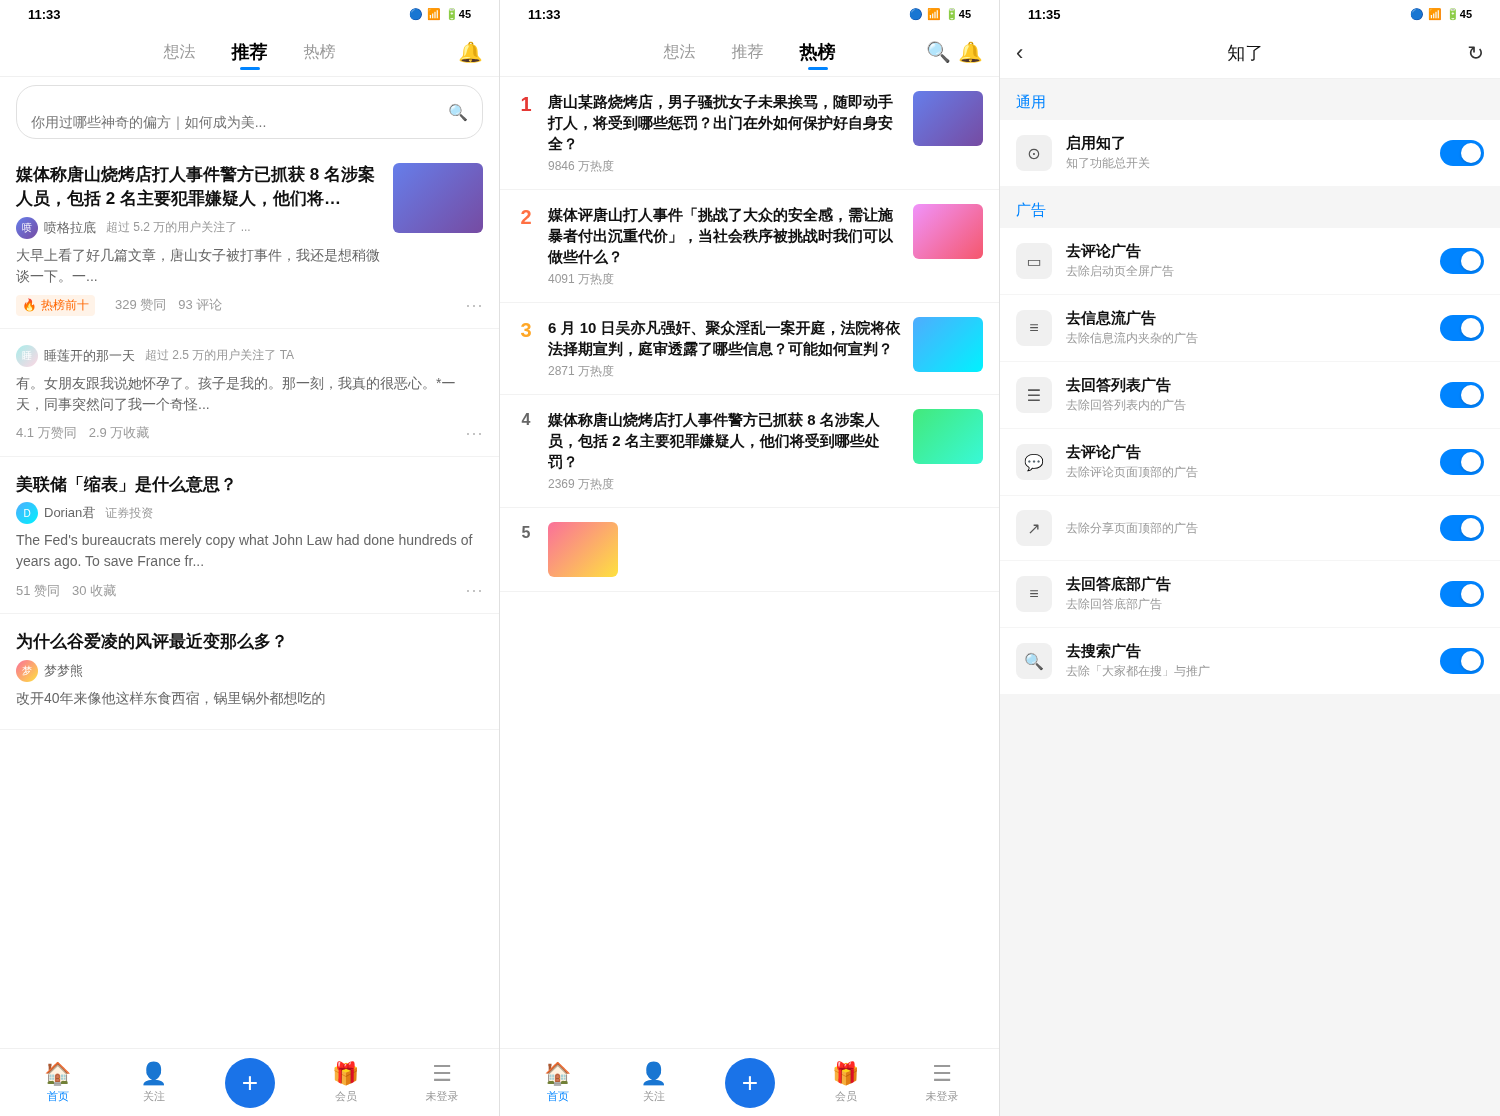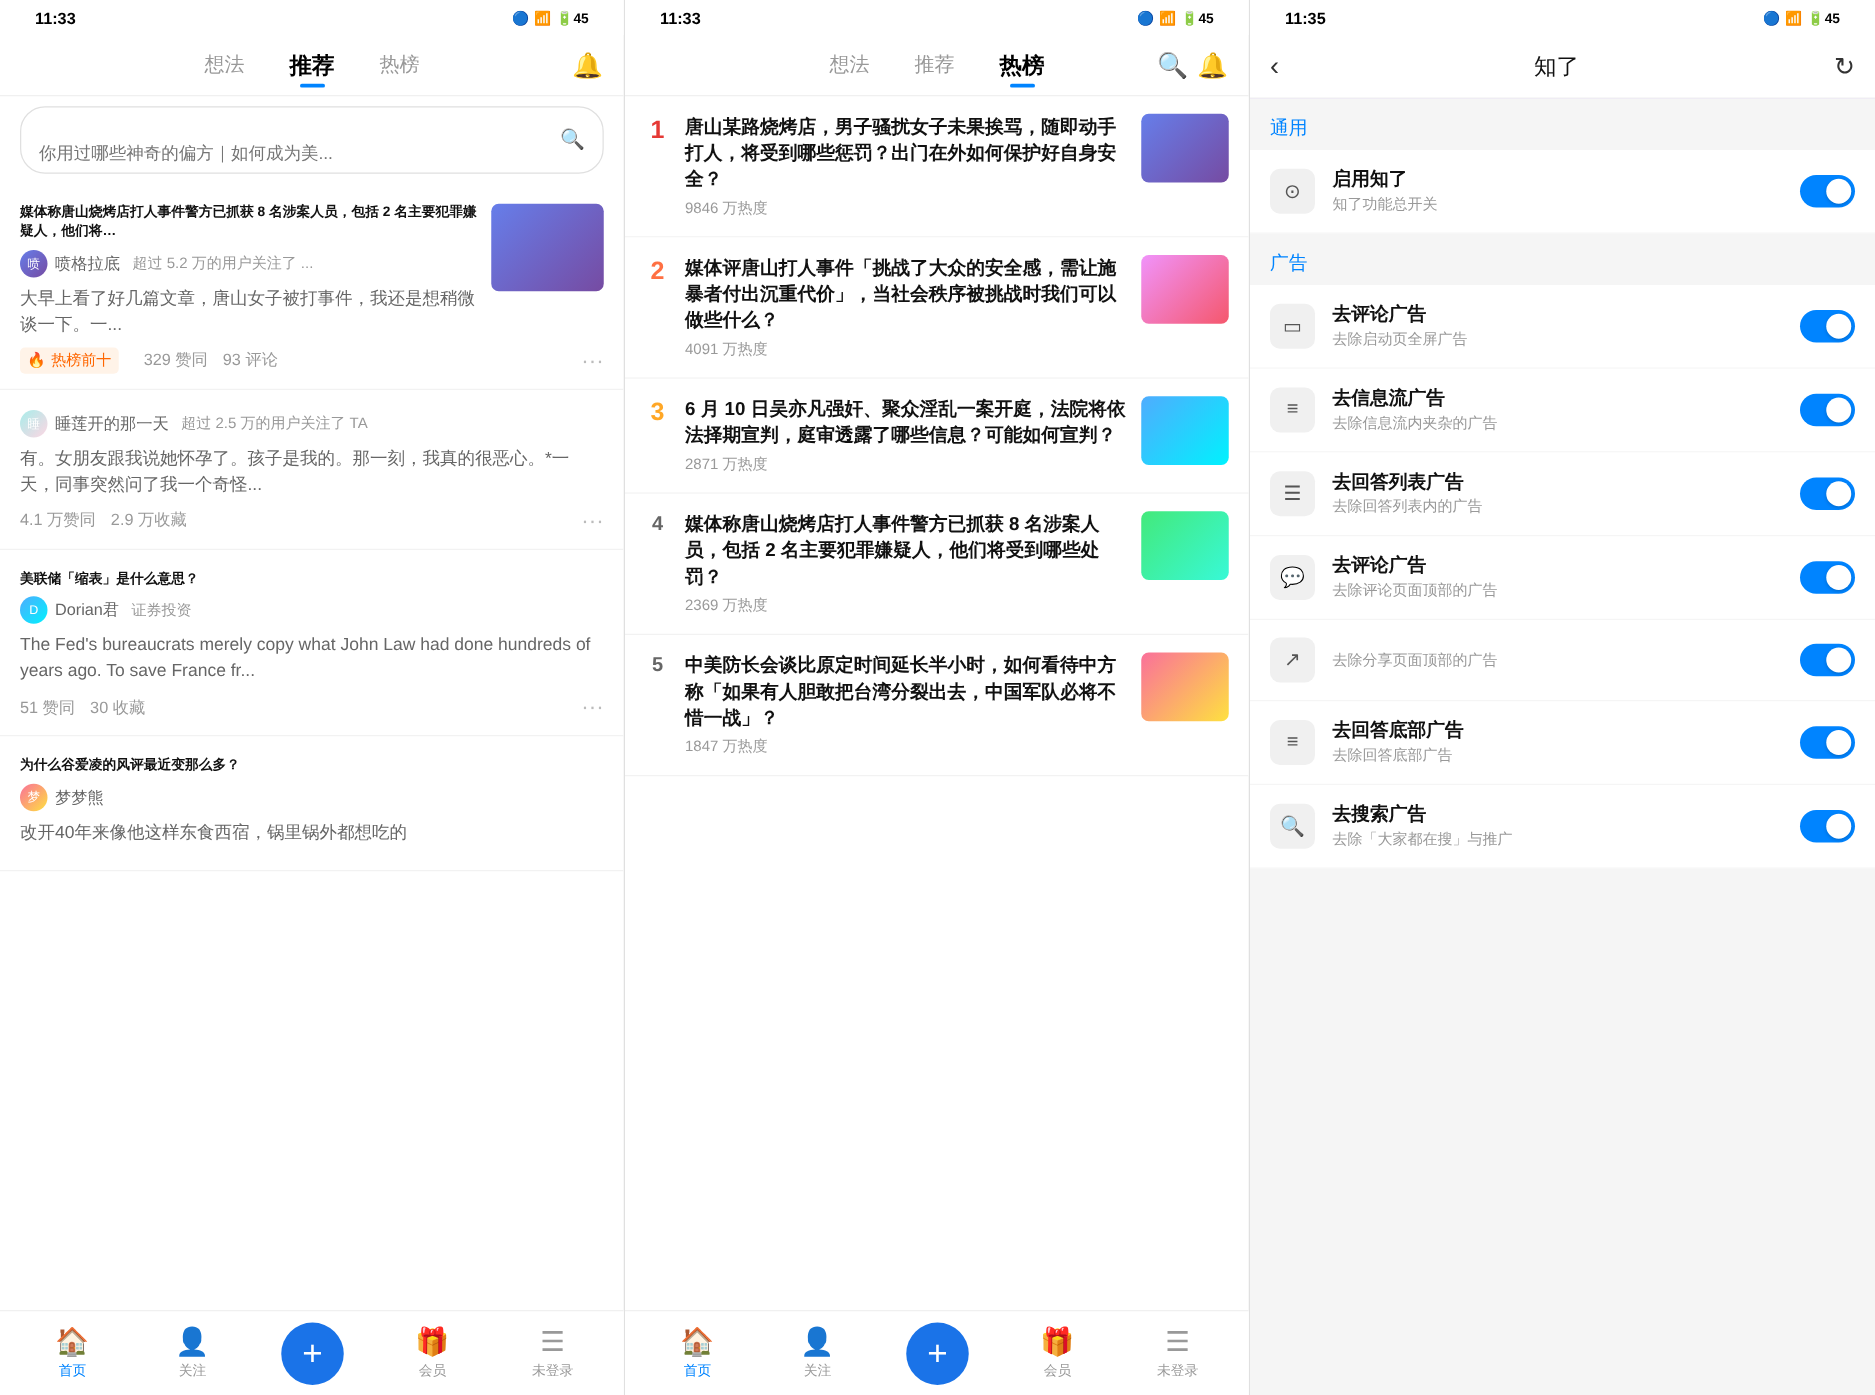--- a/index.html
+++ b/index.html
@@ -118,21 +118,21 @@
     .feed {
       flex: 1;
       overflow-y: auto;
       padding: 0 0 60px 0;
     }
     .feed-item {
       padding: 16px 16px 12px;
       border-bottom: 1px solid #f2f2f2;
     }
     .feed-title {
-      font-size: 11px;
+      font-size: 17px;
       font-weight: 700;
       color: #111;
       line-height: 1.4;
       margin-bottom: 6px;
     }
     .feed-author-row {
       display: flex;
       align-items: center;
       gap: 6px;
       margin-bottom: 6px;
@@ -541,24 +541,20 @@
       <div class="hot-rank rank-num">4</div>
       <div class="hot-content">
         <div class="hot-title">媒体称唐山烧烤店打人事件警方已抓获 8 名涉案人员，包括 2 名主要犯罪嫌疑人，他们将受到哪些处罚？</div>
         <div class="hot-heat">2369 万热度</div>
       </div>
       <div class="hot-thumb thumb-4"></div>
     </div>
 
     <div class="hot-item">
       <div class="hot-rank rank-num">5</div>
-      <div class="hot-content">
-        <div class="hot-title">中美防长会谈比原定时间延长半小时，如何看待中方称「如果有人胆敢把台湾分裂出去，中国军队必将不惜一战」？</div>
-        <div class="hot-heat">1847 万热度</div>
-      </div>
       <div class="hot-thumb thumb-5"></div>
     </div>
 
   </div>
 
   <div class="bottom-nav">
     <div class="bottom-nav-item active">
       <span class="bottom-nav-icon">🏠</span>
       <span>首页</span>
     </div>

